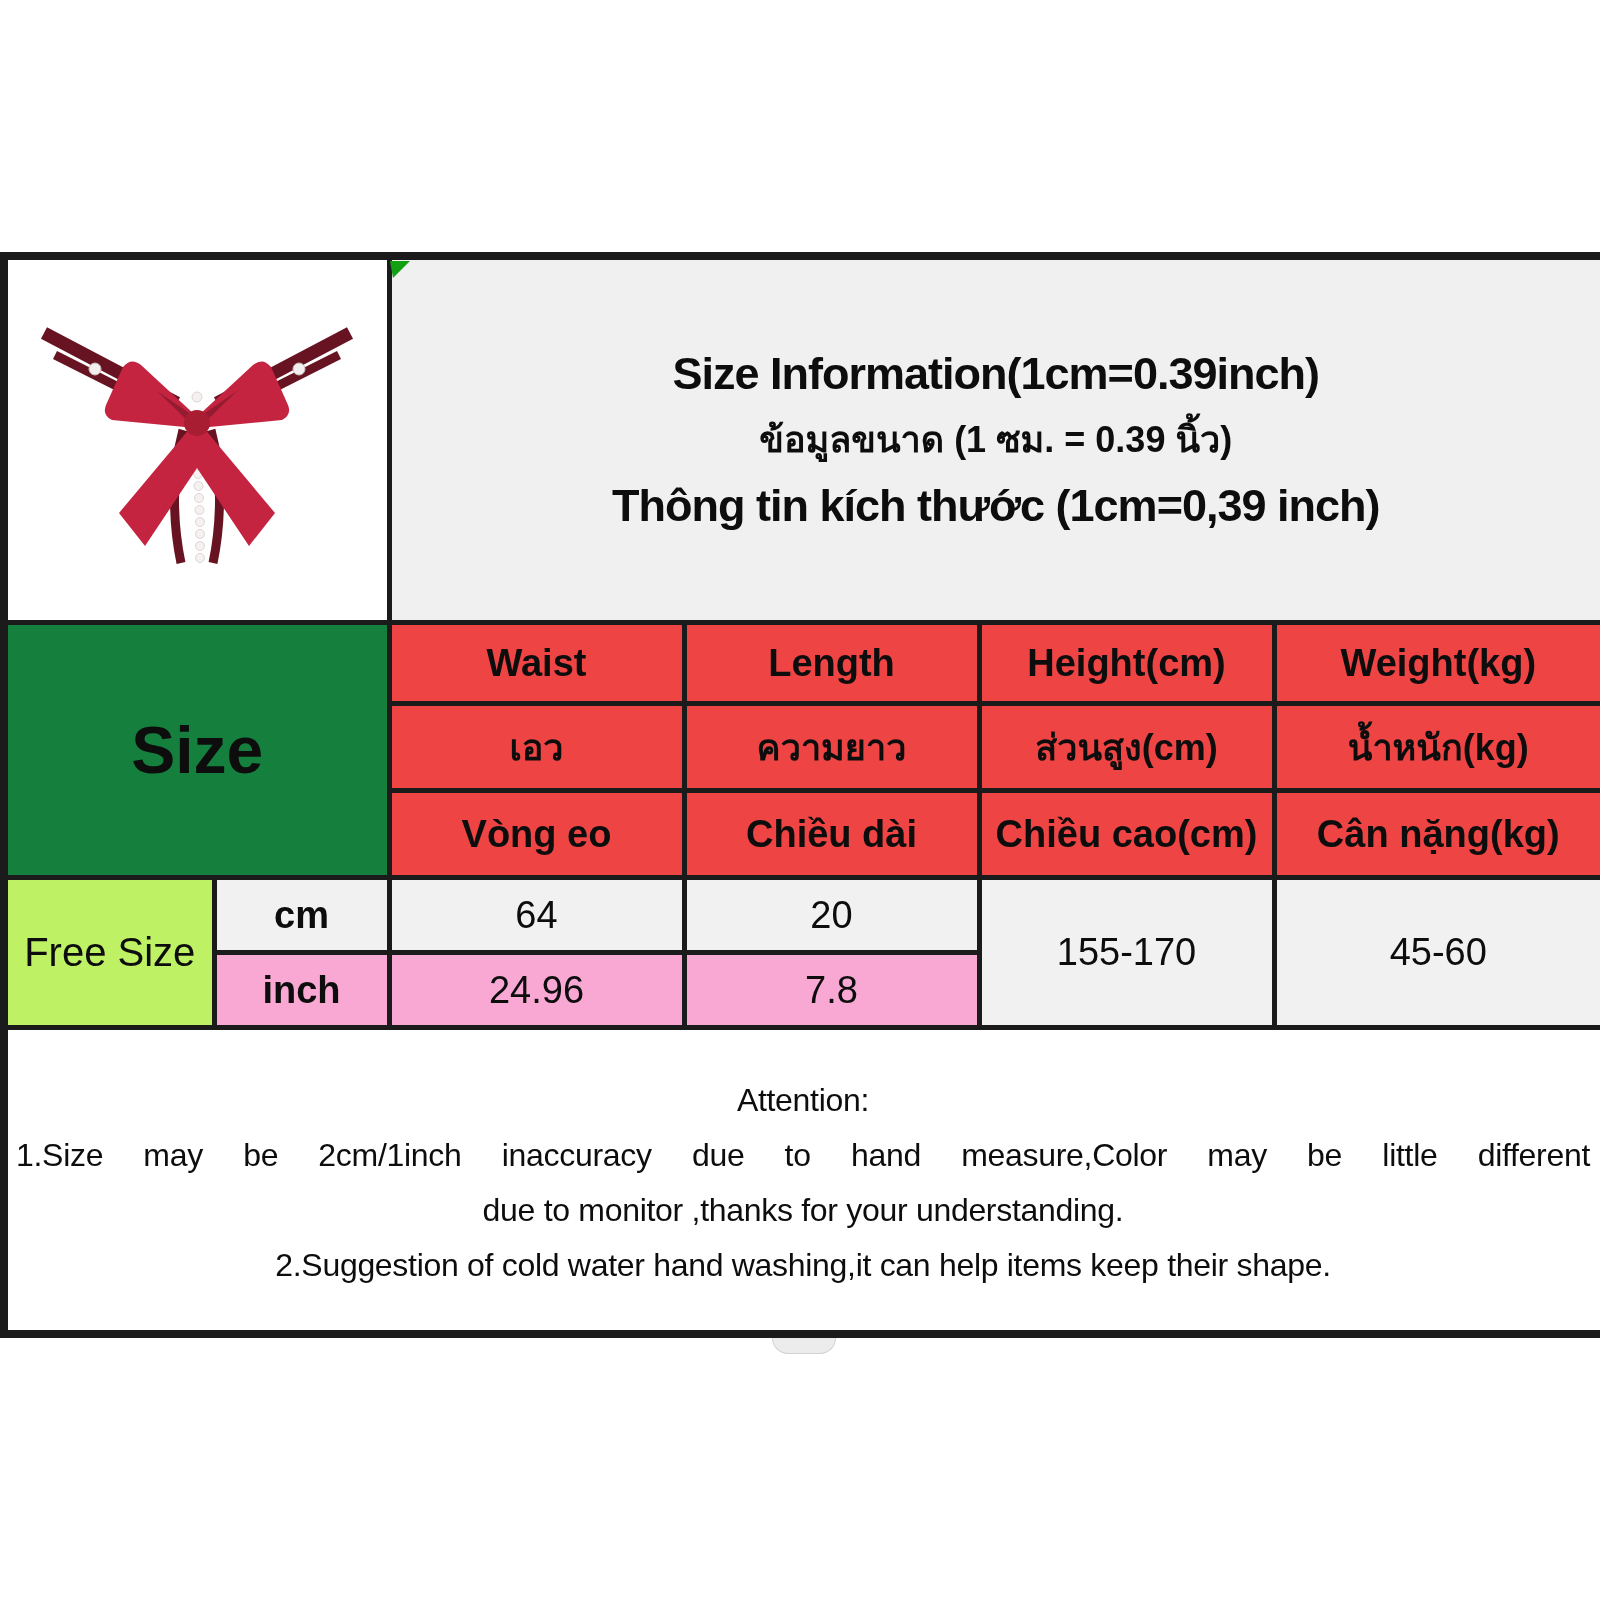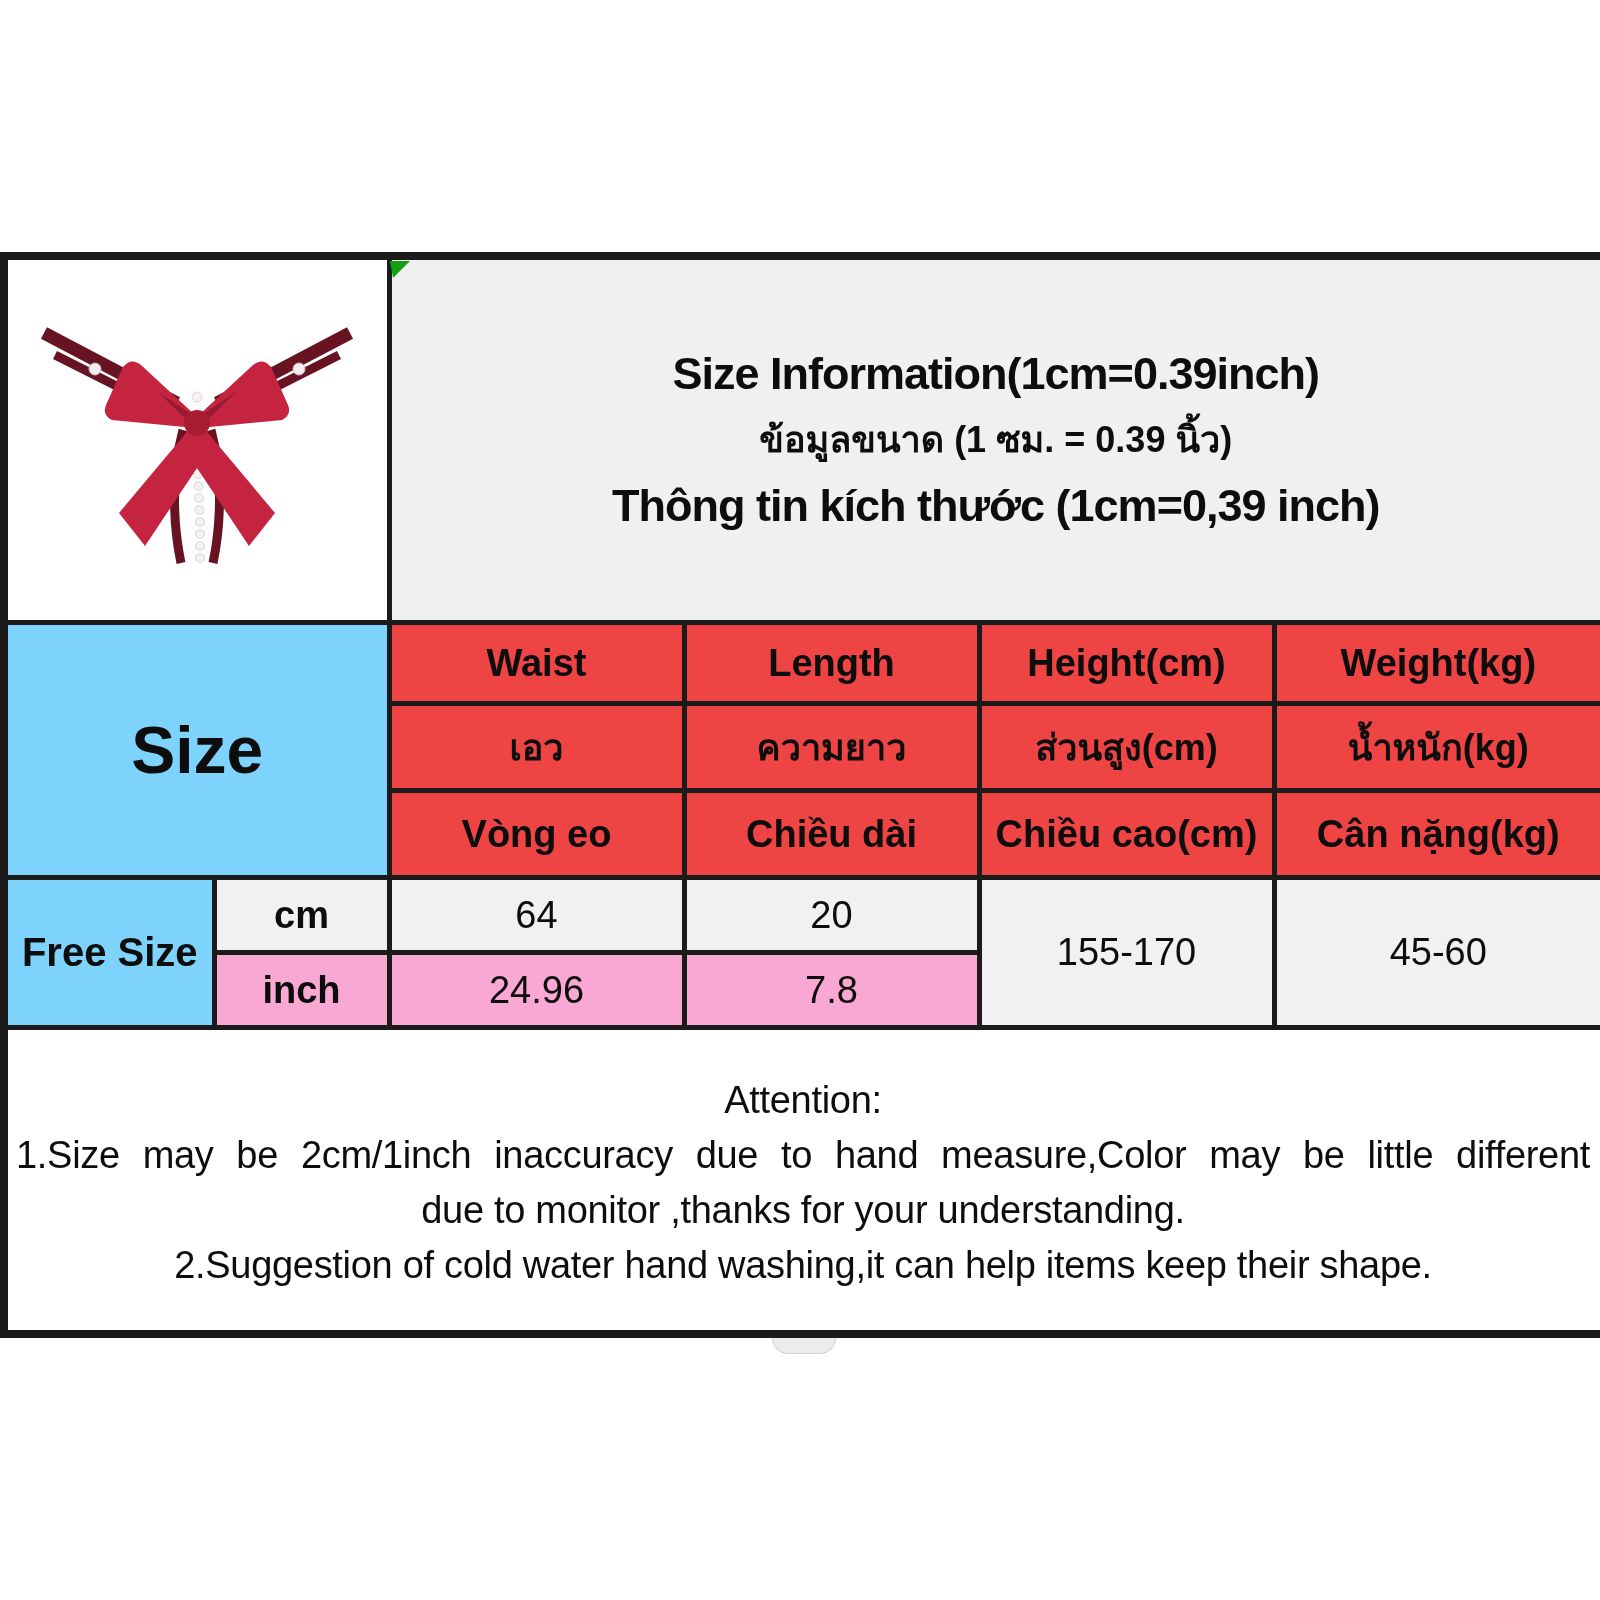--- a/index.html
+++ b/index.html
@@ -15,30 +15,30 @@
   .rowB1 td{height:76px;}
   .rowB2 td{height:82px;}
   .rowB3 td{height:82px;}
   .rowC td{height:70px;}
   
   .cell-img{background:#ffffff;}
   .cell-img svg{display:block;margin:0 auto;}
   .cell-title{background:#f0f0f0;}
   .title-en,.title-vi{font-weight:bold;font-size:45px;line-height:64px;letter-spacing:-1px;}
   .title-th{font-weight:bold;font-size:36px;line-height:68px;}
-  .cell-size{background:#7dd3fc;font-weight:bold;font-size:66px;letter-spacing:0px;}
+  .cell-size{background:#15803d;font-weight:bold;font-size:66px;letter-spacing:0px;}
   .hcell{background:#ef4444;font-weight:bold;font-size:38px;}
   .hcell.th{font-size:36px;}
-  .cell-freesize{background:#7dd3fc;font-weight:bold;font-size:40px;}
+  .cell-freesize{background:#bef264;font-weight:normal;font-size:40px;}
   .ucell{font-weight:bold;font-size:38px;}
   .vcell{font-weight:normal;font-size:38px;}
   .bg-light{background:#f1f1f1;}
   .bg-white{background:#f9a8d4;}
   .cell-attn{background:#ffffff;vertical-align:top;text-align:left;}
-  .attn-inner{padding:6px 10px 0 8px;font-size:38px;line-height:55px;letter-spacing:-0.3px;}
+  .attn-inner{padding:6px 10px 0 8px;font-size:32px;line-height:55px;letter-spacing:-0.3px;}
   .attn-justify{text-align:justify;text-align-last:justify;}
   
   .green-tri{position:absolute;left:390px;top:261px;width:20px;height:17px;
        background:#12a012;clip-path:polygon(0 0,100% 0,15% 100%);}
   
   .bump{position:absolute;left:772px;top:1338px;width:62px;height:15px;background:#ececec;
        border:1px solid #d2d2d2;border-top:none;border-radius:0 0 31px 31px;}
 </style>
 </head>
 <body>

